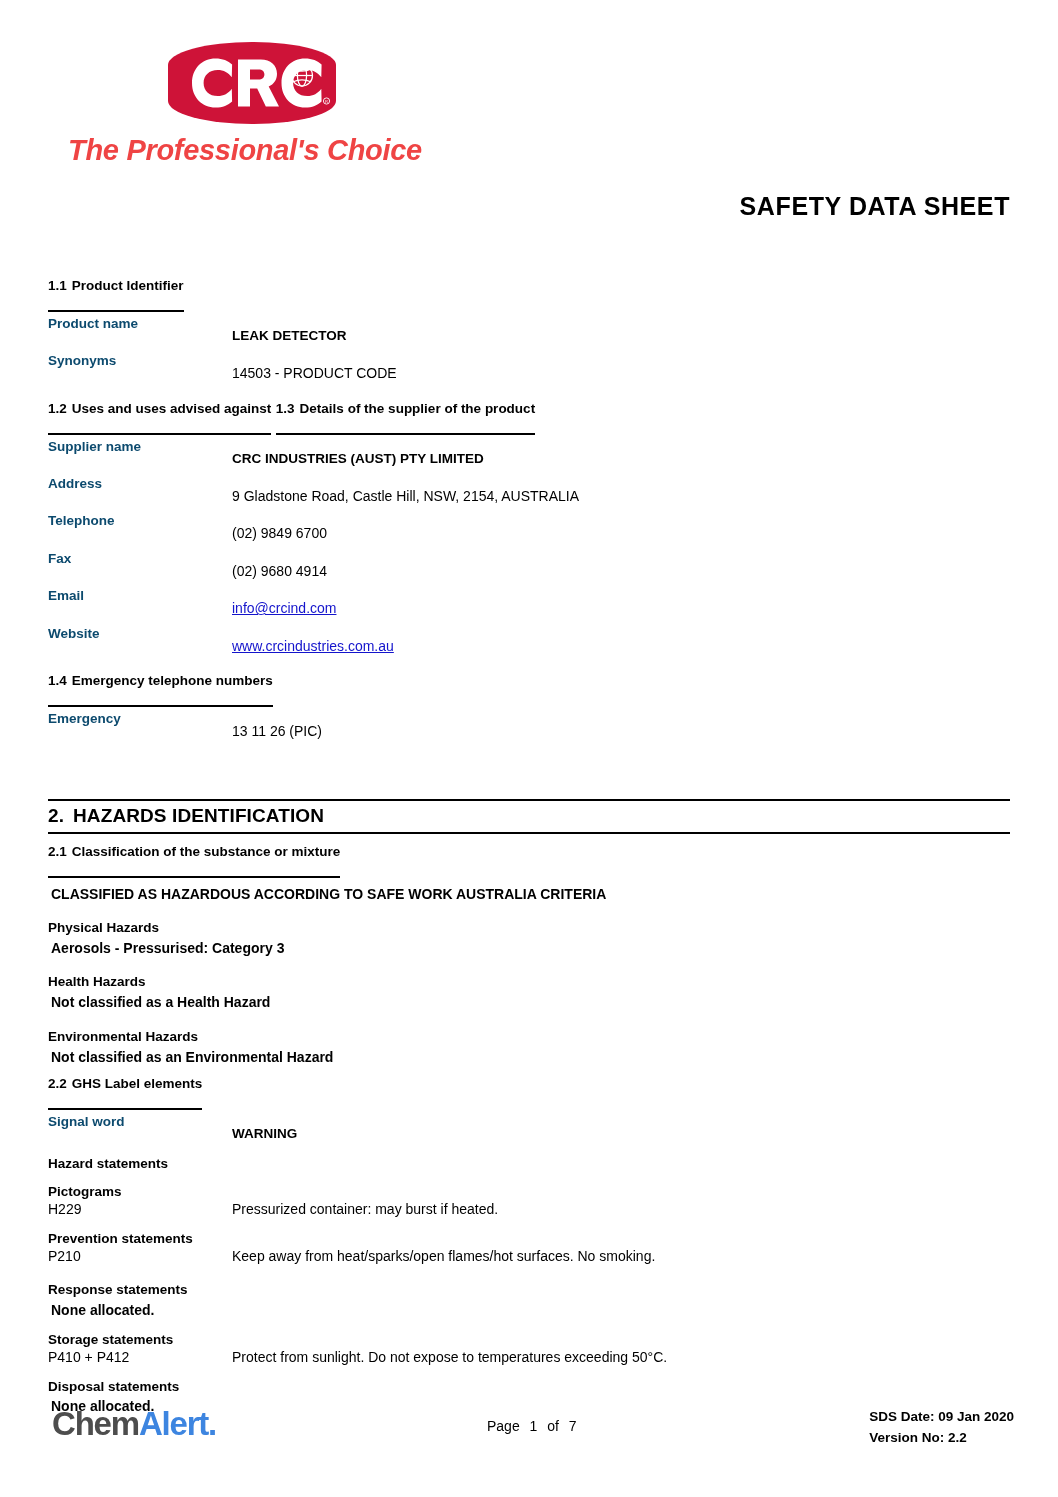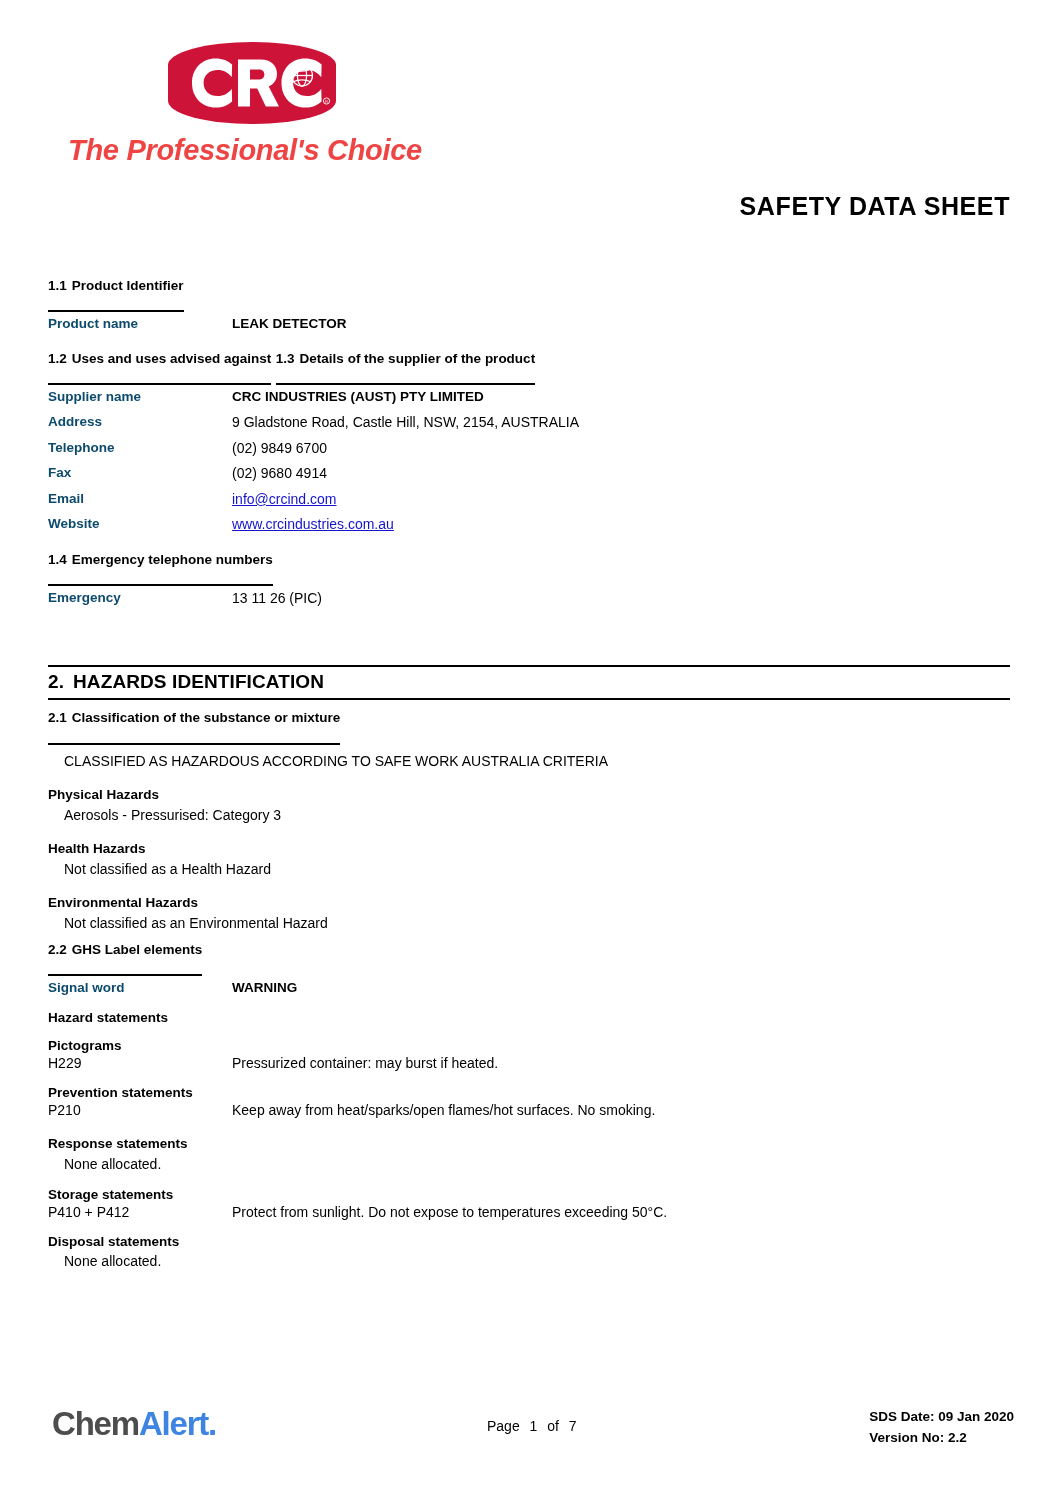--- a/index.html
+++ b/index.html
@@ -106,32 +106,34 @@
   .kv .k {
     width: 184px;
     flex: 0 0 184px;
     font-size: 13.5px;
     font-weight: bold;
     color: #0c4a6e;
   }
   .kv .v {
     font-size: 14px;
     color: #000;
+    margin-top: 12px;
   }
   .kv .v.bold { font-weight: bold; font-size: 13.5px; }
   .kv .v.link {
     color: #1414CC;
     text-decoration: underline;
   }
 
   .plain {
     font-size: 14px;
     color: #000;
     line-height: 1.3;
-    margin: 3px 0 0 16px;
+    margin: 3px 0 0 3px;
+    font-weight: bold;
   }
   .grp-head {
     font-size: 13.5px;
     font-weight: bold;
     color: #000;
     margin: 17px 0 4px 0;
   }
   .grp-head.tight { margin-top: 13px; margin-bottom: 2px; }
   .statement {
     display: flex;
@@ -230,20 +232,24 @@
     
 
     <div class="subhead">
       <span class="sn">1.1</span><span>Product Identifier</span>
     </div>
 
     <div class="kv">
       <div class="k">Product name</div>
       <div class="v bold">LEAK DETECTOR</div>
     </div>
+    <div class="kv">
+      <div class="k">Synonyms</div>
+      <div class="v">14503 - PRODUCT CODE</div>
+    </div>
 
     <div class="subhead">
       <span class="sn">1.2</span><span>Uses and uses advised against</span>
     </div>
 
 
     <div class="subhead">
       <span class="sn">1.3</span><span>Details of the supplier of the product</span>
     </div>
 

